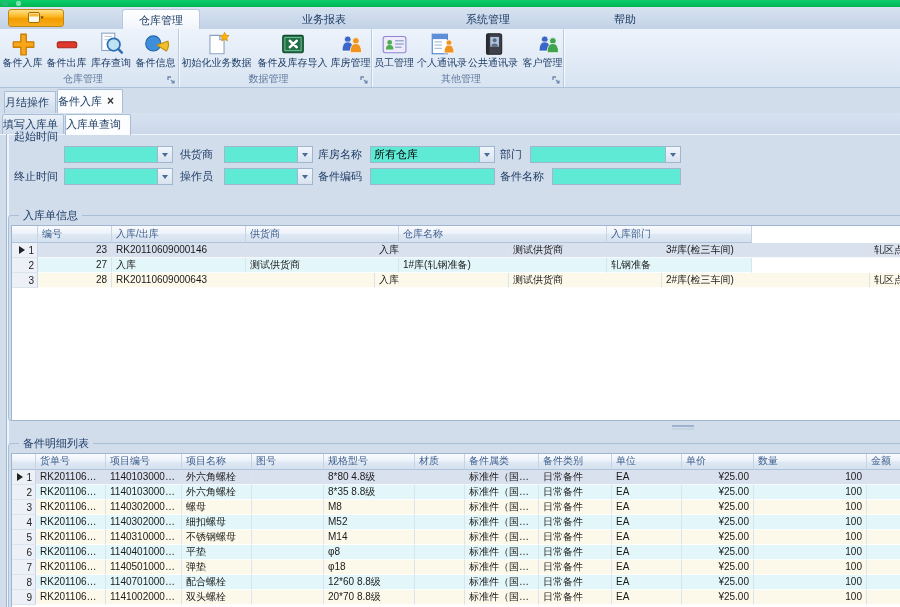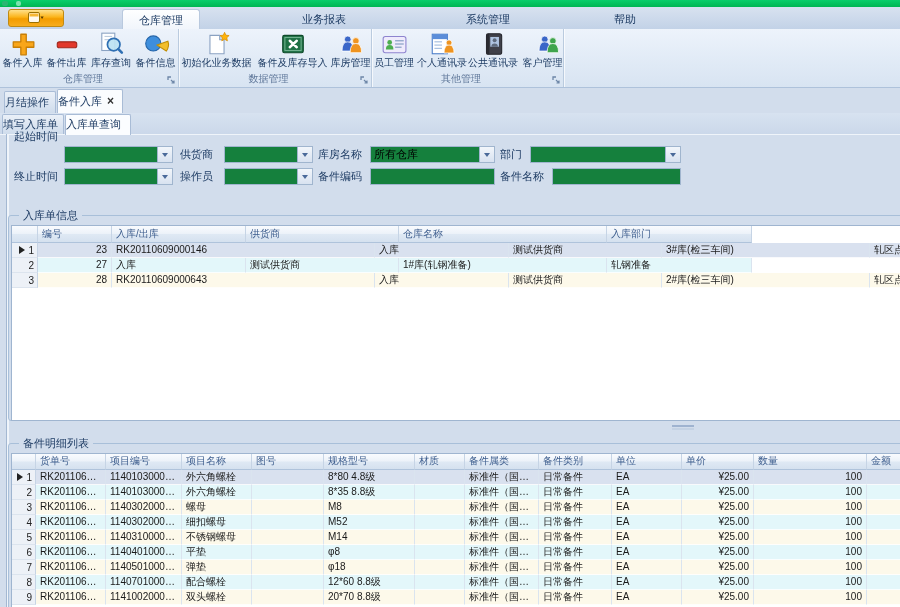--- a/index.html
+++ b/index.html
@@ -31,21 +31,21 @@
     background:linear-gradient(#EAF0F8,#CFDCEC);cursor:pointer;box-sizing:border-box;color:#1E3C64}
   .doc-tab{top:3px;height:22px;line-height:20px}
   .doc-tab.active{background:#FAFCFE;top:1px;height:24px;line-height:22px;z-index:2}
   .close-x{font-size:12px;color:#333;margin-left:5px;font-weight:bold;cursor:pointer}
   .subtabs{left:0;top:113px;width:900px;height:21px;background:linear-gradient(#D7E2F0,#CBD8EA)}
   .sub-tab{top:1px;height:20px;line-height:18px}
   .sub-tab.active{background:#FBFDFF;height:21px;z-index:2}
   .content{left:0;top:134px;width:900px;height:473px;background:#D2DDEC;border-top:1px solid #EFF4FA;box-sizing:border-box}
   .page-edge{left:6px;top:134px;height:473px;width:2px;border-left:1px solid #A4B8D2;background:#EFF4FA}
   .flabel{position:absolute;height:17px;line-height:17px;color:#1E3C64;white-space:nowrap}
-  .combo,.tinput{position:absolute;height:17px;background:#15803d;border:1px solid #A0B5CE;box-sizing:border-box}
+  .combo,.tinput{position:absolute;height:17px;background:#5eead4;border:1px solid #A0B5CE;box-sizing:border-box}
   .cval{position:absolute;left:3px;top:1px;right:15px;height:13px;line-height:13px;color:#000;overflow:hidden}
   .cbtn{position:absolute;right:0;top:0;width:14px;height:15px;background:linear-gradient(#F2F6FB,#D8E2F0);
     border-left:1px solid #A0B5CE;cursor:pointer}
   .cbtn::after{content:'';position:absolute;left:4px;top:6px;border-left:3px solid transparent;
     border-right:3px solid transparent;border-top:4px solid #4A6A9A}
   .groupbox{position:absolute;left:8px;width:932px;border:1px solid #A8BFD9;border-radius:3px;box-sizing:border-box}
   .gb-label{position:absolute;top:-7px;left:10px;padding:0 4px;background:#D2DDEC;font-size:11px;line-height:13px;color:#1E3C64}
   .grid{position:absolute;left:2px;top:9px;background:#fff;border:1px solid #9FB5D0;overflow:hidden}
   .grow{display:flex}
   .hcell{box-sizing:border-box;border-right:1px solid #C6D4E5;border-bottom:1px solid #AFC3DB;flex:none;

